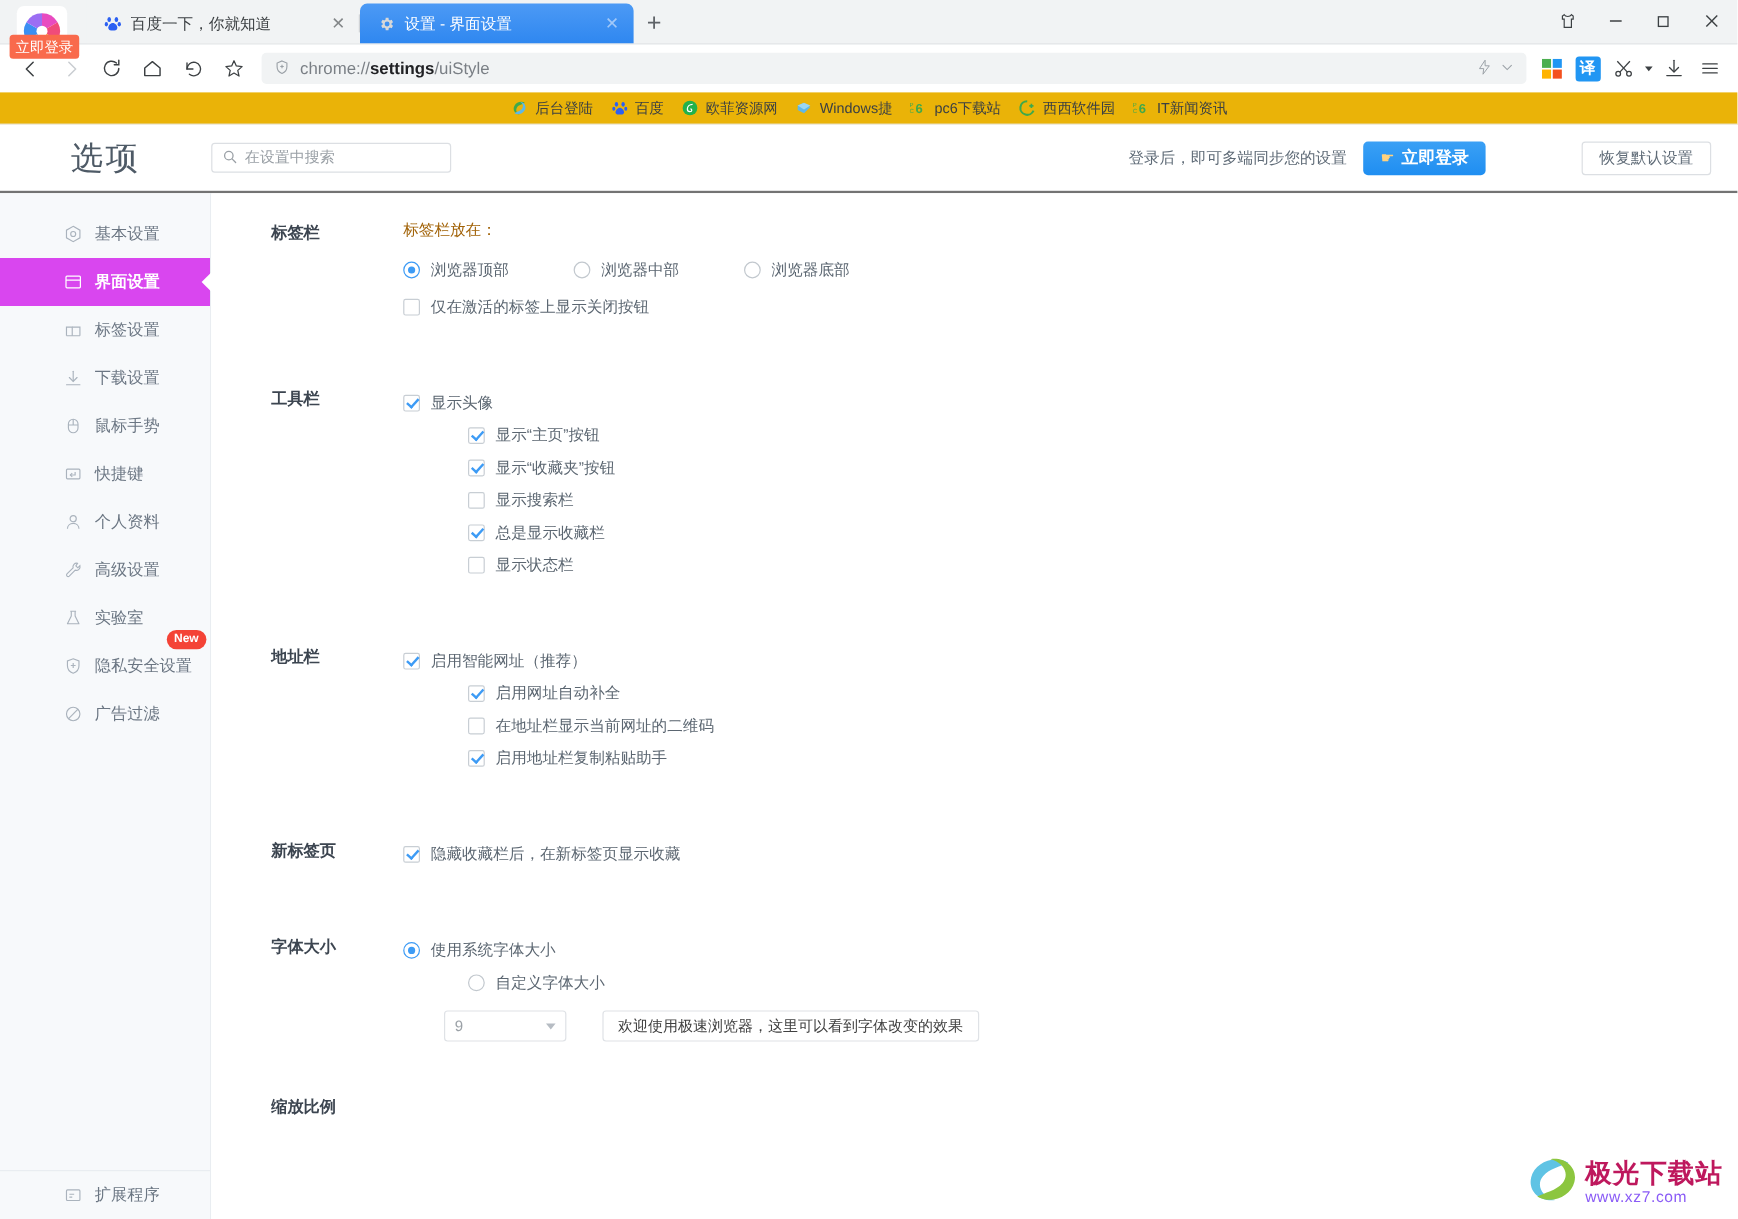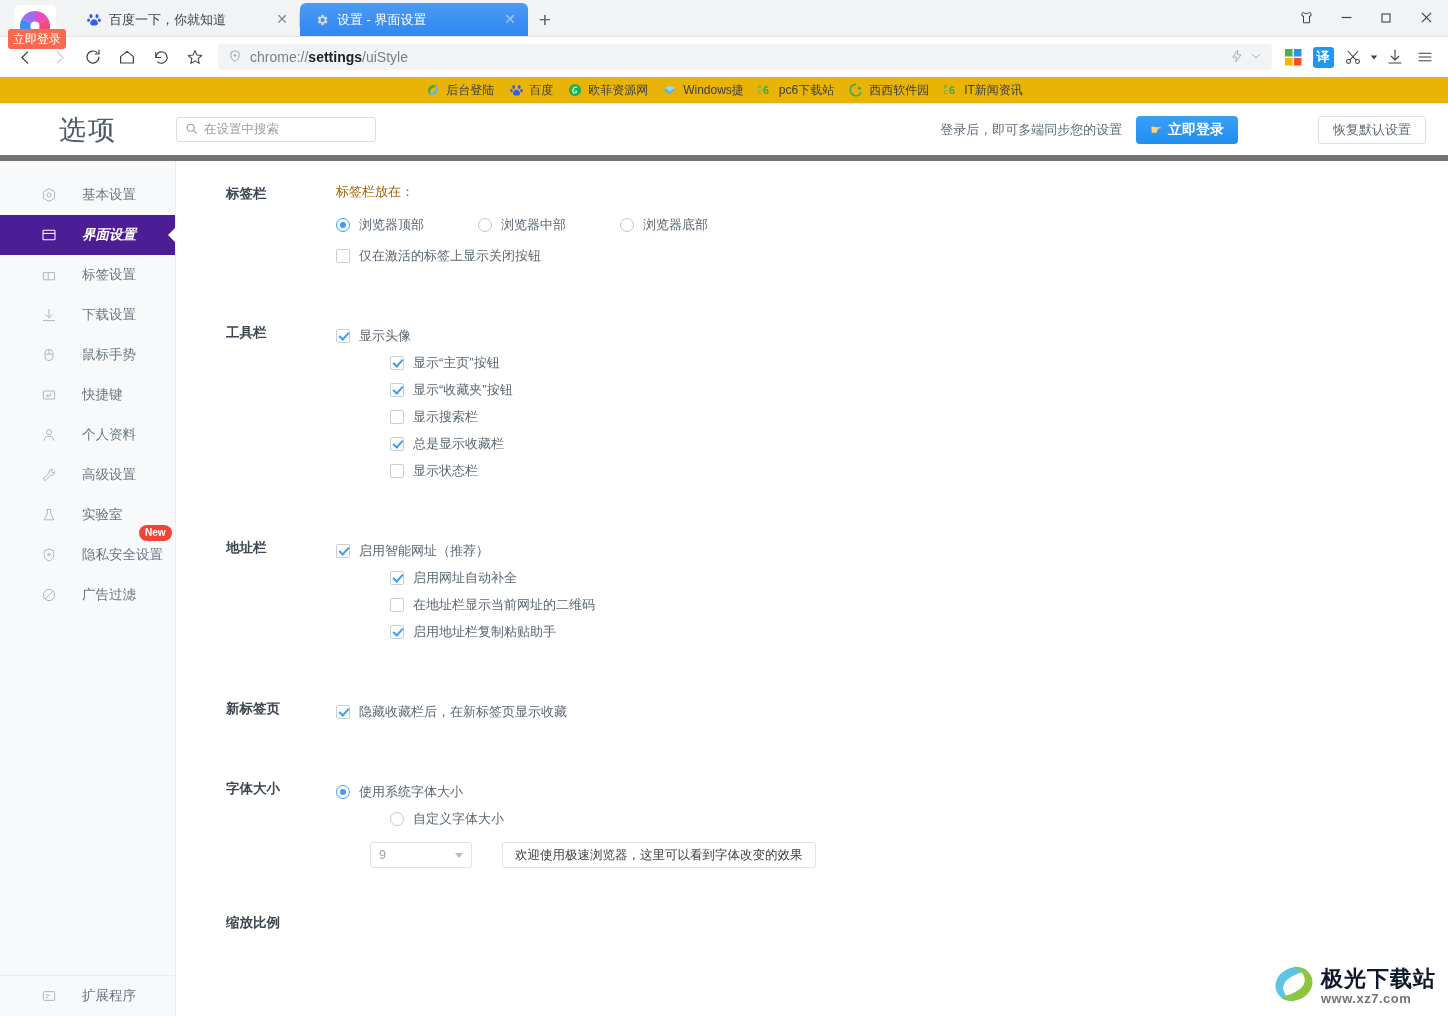--- a/index.html
+++ b/index.html
@@ -67,21 +67,21 @@
   
   .bookmarks { height:27px; background:#eab308; display:flex; align-items:center; padding:0 8px; gap:2px;
      border-bottom:1px solid #e8eaed; flex:none; overflow:hidden;justify-content:center; }
   .bm { display:flex; align-items:center; gap:5px; padding:2px 6px; font-size:12px; color:#3c4043; white-space:nowrap; border-radius:4px; }
   .bm .bmicon { width:16px; height:16px; flex:none; display:flex; align-items:center; justify-content:center; }
   .bm .bmlabel { max-width:86px; overflow:hidden; text-overflow:clip; white-space:nowrap; }
 
   
   .page { flex:1; display:flex; flex-direction:column; background:#fff; min-height:0; position:relative; }
   .page-header { height:57px; background:#fff; display:flex; align-items:center; padding:0 22px 0 0; flex:none;
-     border-bottom:6px solid #737373; }
+     border-bottom:2px solid #737373; }
   .brand { width:176px; text-align:center; font-size:27px; color:#4e5a66; font-weight:300; letter-spacing:2px; }
   .search-box {
     width:200px; height:25px; border:1px solid #dcdfe3; border-radius:3px;
     display:flex; align-items:center; gap:6px; padding:0 8px; font-size:12.5px; color:#9aa0a6;
   }
   .hdr-right { margin-left:auto; display:flex; align-items:center; gap:14px; }
   .hdr-note { font-size:13px; color:#5f6b77; }
   .btn-login {
     background:#2196f3; color:#fff; font-size:14px; font-weight:700; border-radius:4px;
     padding:0 14px; height:28px; display:flex; align-items:center; gap:6px; white-space:nowrap;
@@ -91,24 +91,24 @@
     border:1px solid #dcdfe3; border-radius:3px; background:#fff; color:#5f6b77;
     font-size:13px; height:28px; padding:0 14px; display:flex; align-items:center; margin-left:66px; white-space:nowrap;
   }
 
   .body-row { flex:1; display:flex; min-height:0; }
 
   
   .sidebar { width:176px; background:#f7f9fb; border-right:1px solid #e9edf1; flex:none;
      display:flex; flex-direction:column; position:relative; }
   .side-list { padding-top:14px; flex:1; }
-  .side-item { height:40px; display:flex; align-items:center; gap:25px; padding-left:40px; position:relative;
+  .side-item { height:40px; display:flex; align-items:center; gap:10px; padding-left:52px; position:relative;
      font-size:13.5px; color:#6b7683; }
   .side-item .sicon { width:17px; height:17px; flex:none; display:flex; align-items:center; justify-content:center; }
-  .side-item.active { background:#4c1d95; color:#fff; font-weight:700;font-style:italic; }
+  .side-item.active { background:#d946ef; color:#fff; font-weight:700; }
   .side-item.active::after {
     content:""; position:absolute; right:-1px; top:50%; transform:translateY(-50%);
     width:0; height:0; border-top:8px solid transparent; border-bottom:8px solid transparent;
     border-right:8px solid #fff;
   }
   .badge-new {
     position:absolute; background:#f44336; color:#fff; font-size:10px; font-weight:700;
     border-radius:9px; padding:1px 6px; line-height:14px;
     left:139px; top:-10px;
   }
@@ -146,22 +146,22 @@
     height:26px; border:1px solid #dfe2e6; border-radius:3px; background:#fff;
     display:flex; align-items:center; padding:0 12px; font-size:12.5px; color:#404040;
   }
 
   .spacer-lg { height:53px; }
   .spacer-md { height:44px; }
 
   
   .watermark { position:absolute; right:12px; bottom:8px; display:flex; align-items:center; gap:4px; }
   .wm-text { display:flex; flex-direction:column; line-height:1; }
-  .wm-top { font-size:22px; font-weight:700; color:#0f172a; letter-spacing:1px; }
-  .wm-bot { font-size:13px; font-weight:700; color:#737373; letter-spacing:.5px; margin-top:2px; }
+  .wm-top { font-size:22px; font-weight:700; color:#be185d; letter-spacing:1px; }
+  .wm-bot { font-size:13px; font-weight:400; color:#8b5cf6; letter-spacing:.5px; margin-top:2px; }
 </style>
 </head>
 <body>
 
 <div class="browser">
 
   <div class="tabstrip">
     <div class="logo-area">
       <div class="logo-pinwheel">
         <svg width="36" height="36" viewBox="0 0 36 36">

